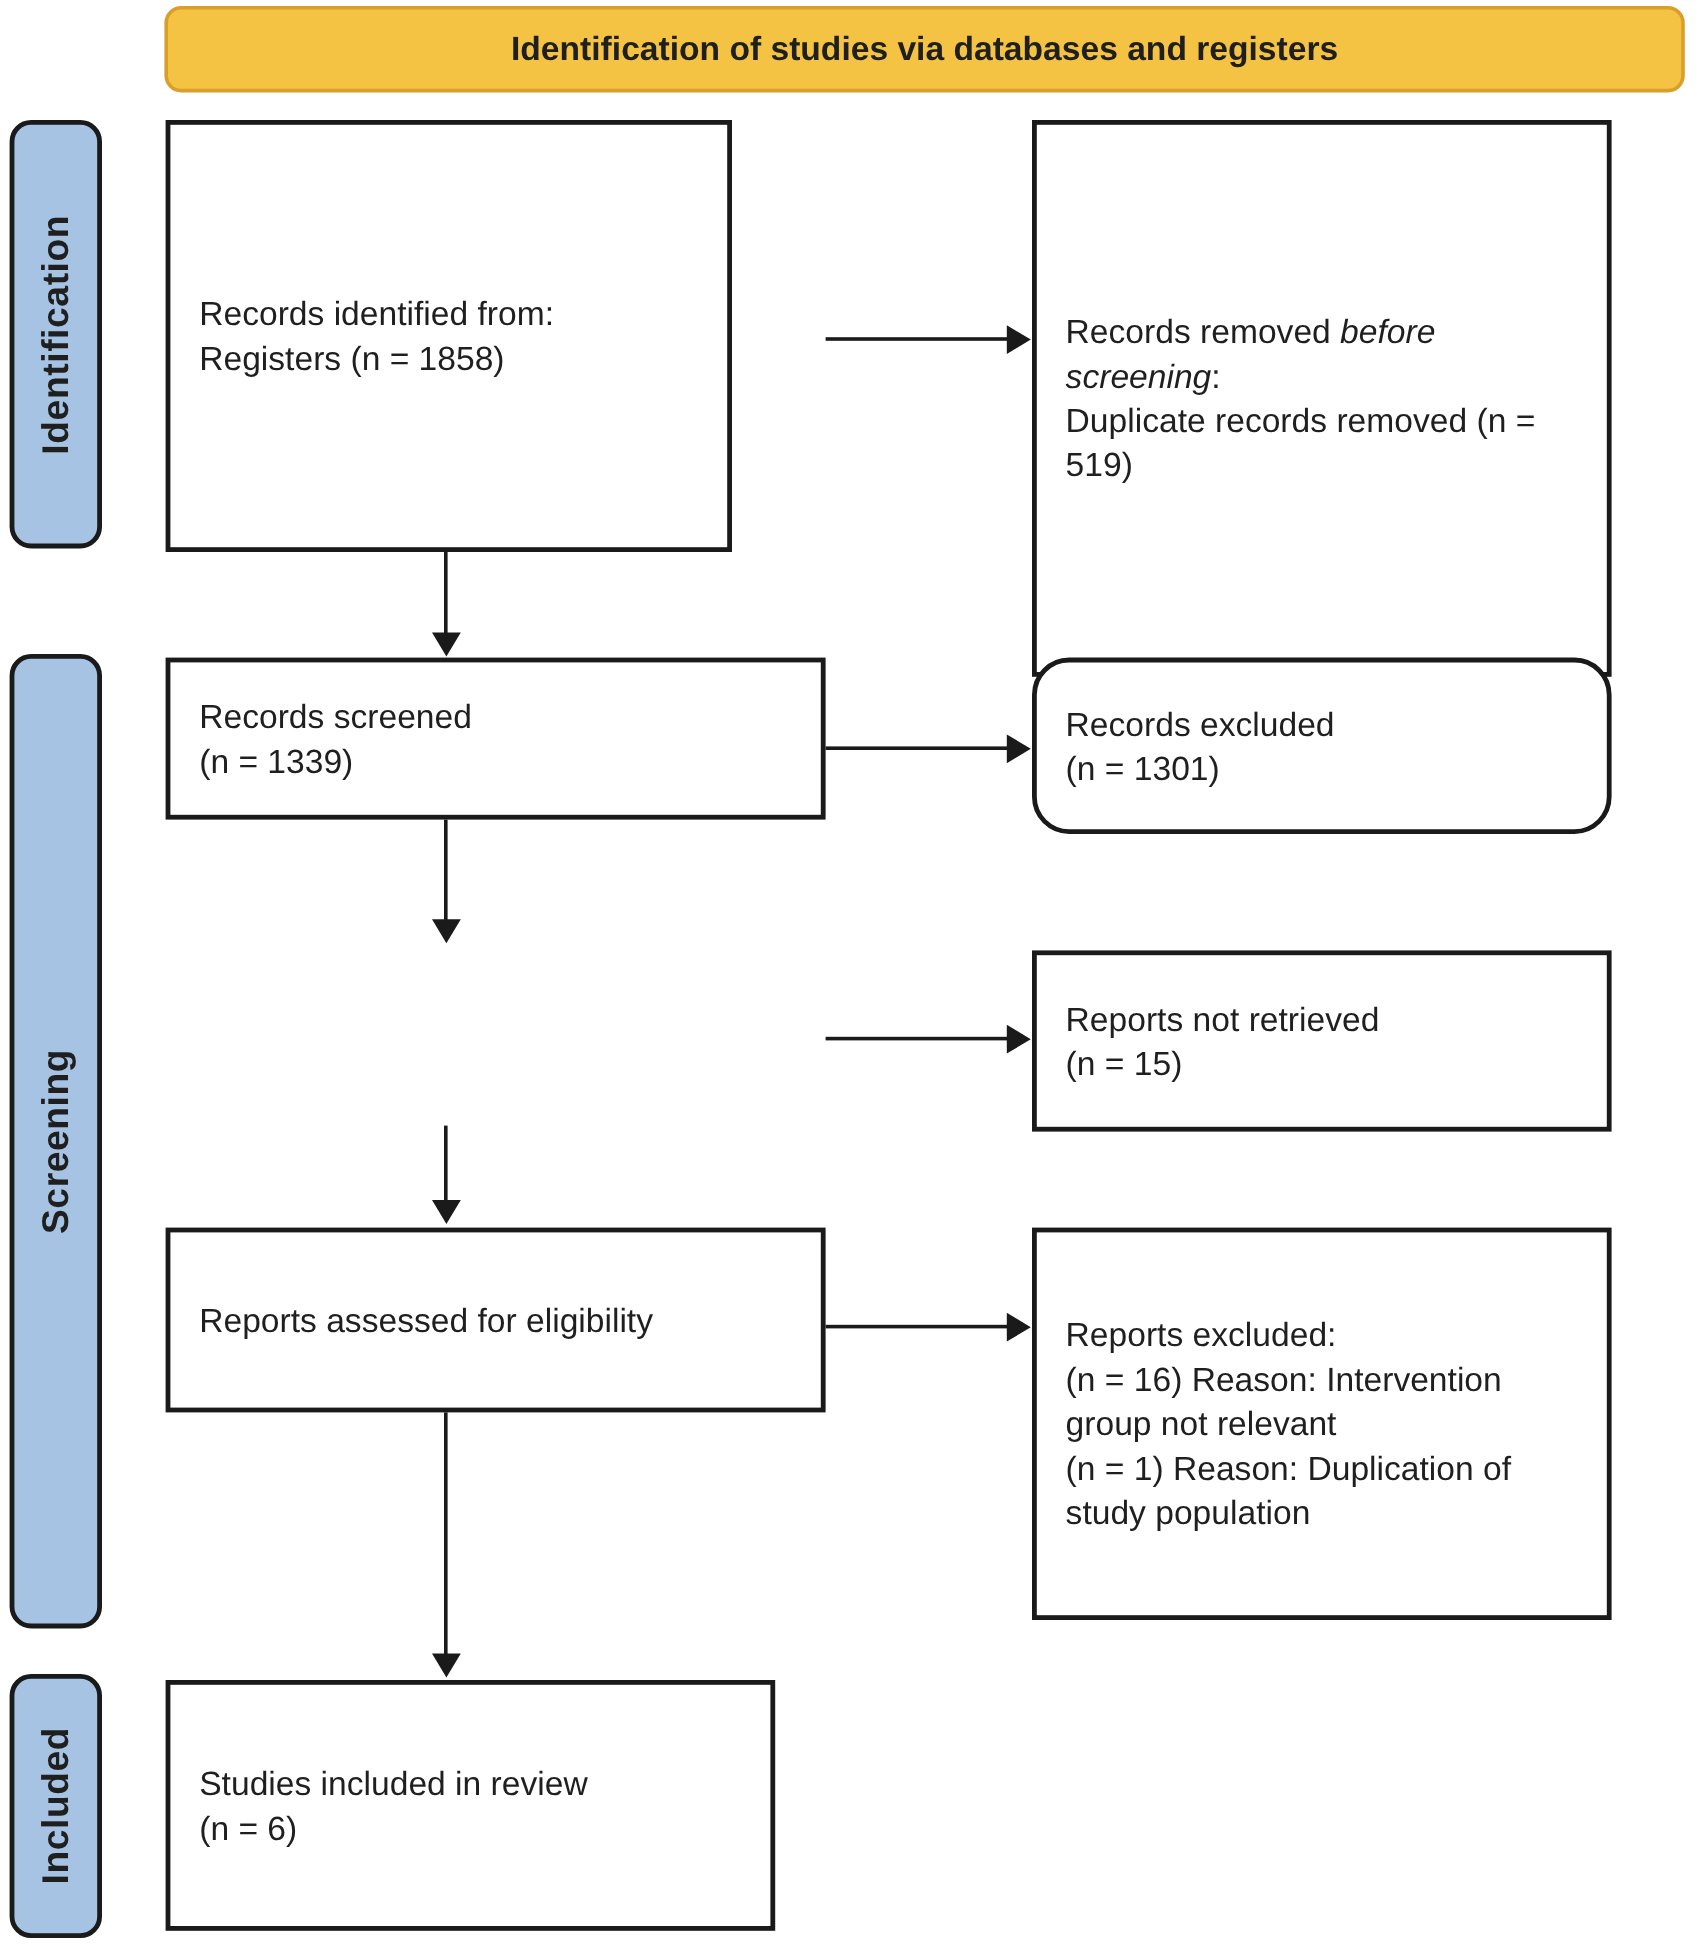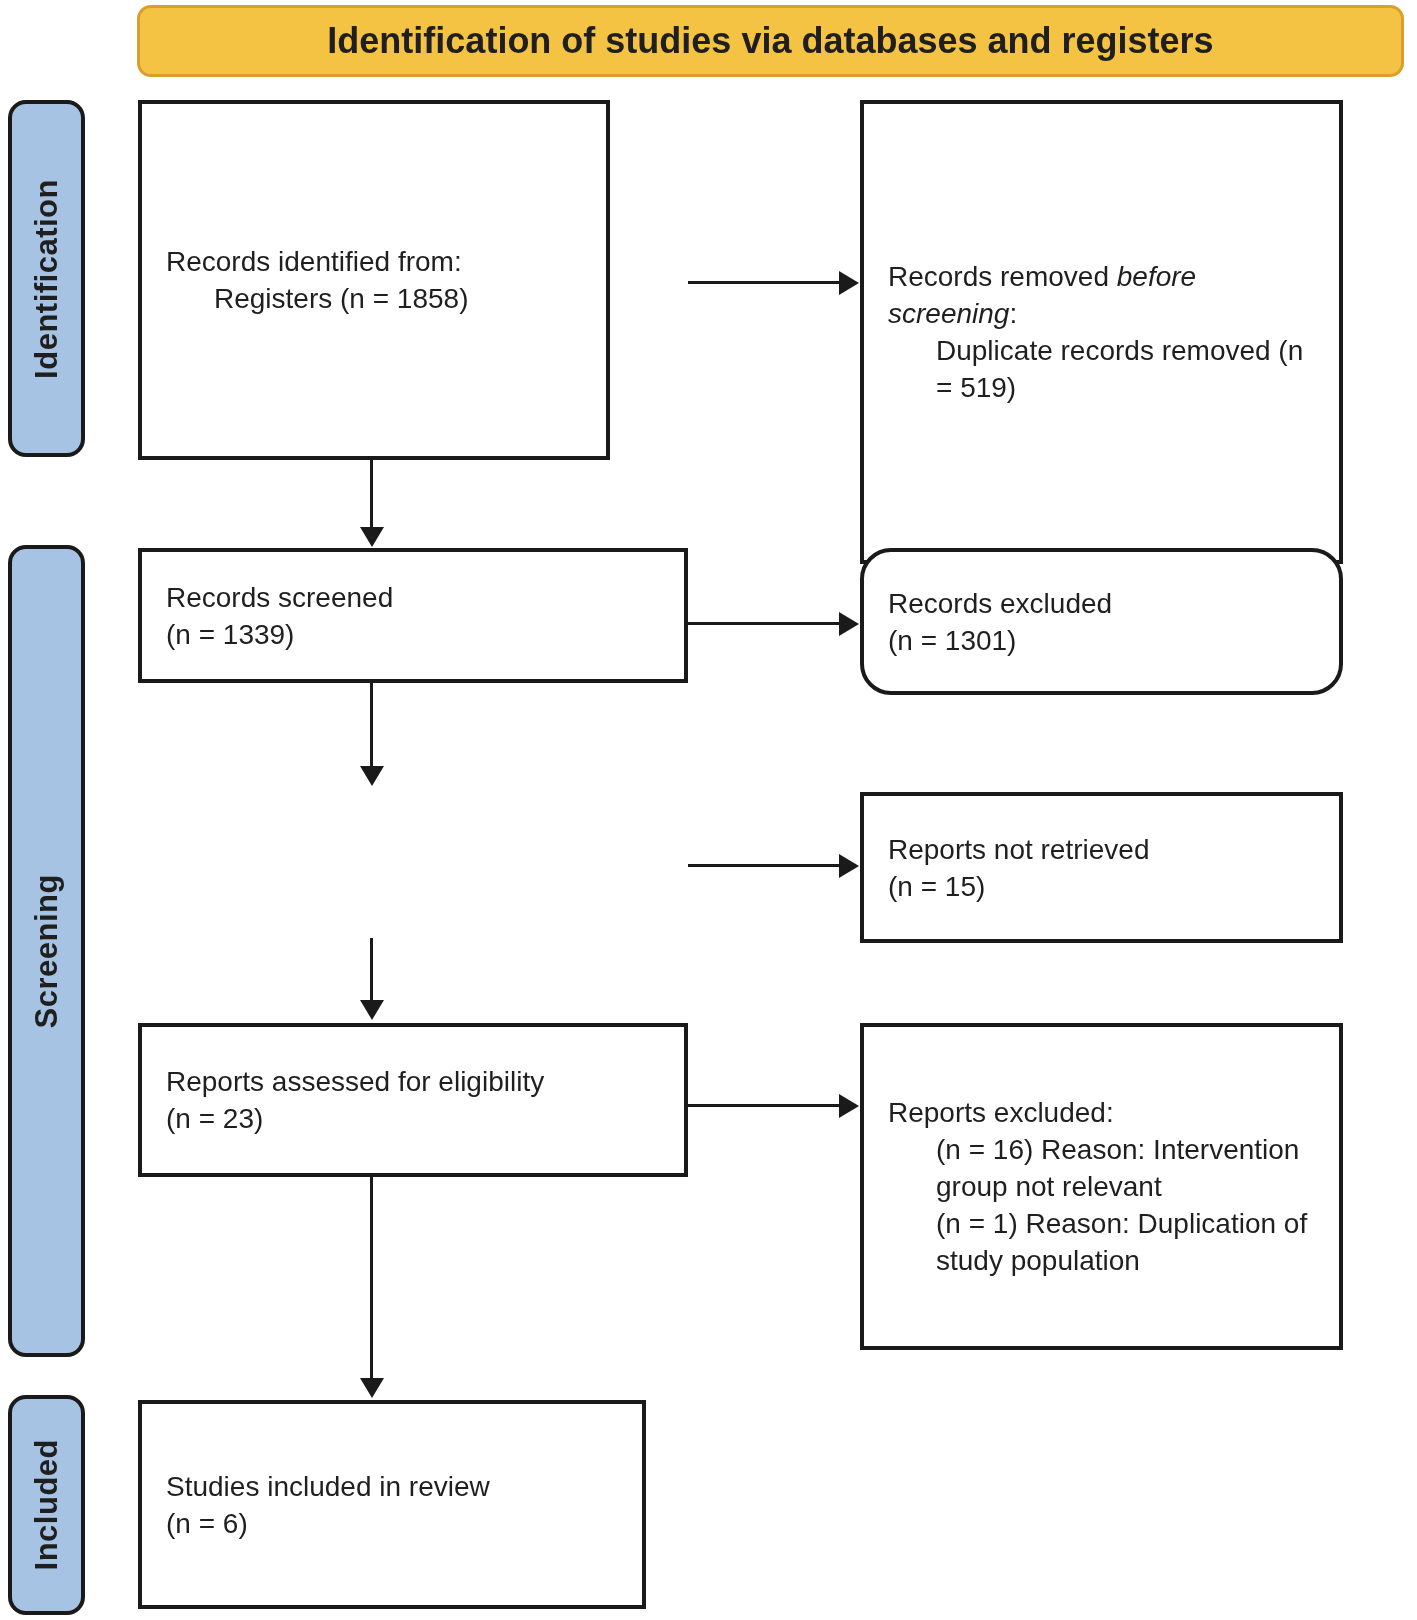--- a/index.html
+++ b/index.html
@@ -25,21 +25,21 @@
     width: 1267px;
     height: 72px;
     box-sizing: border-box;
     background: #F4C343;
     border: 3px solid #D99F2B;
     border-radius: 14px;
     display: flex;
     align-items: center;
     justify-content: center;
     font-weight: bold;
-    font-size: 36px;
+    font-size: 28px;
   }
 
   
   .stage {
     position: absolute;
     left: 8px;
     width: 77px;
     box-sizing: border-box;
     background: #A6C3E3;
     border: 4px solid #1a1a1a;
@@ -67,21 +67,21 @@
     background: #ffffff;
     border: 4px solid #1a1a1a;
     display: flex;
     flex-direction: column;
     justify-content: center;
     padding: 12px 18px 12px 24px;
     font-size: 28px;
     line-height: 37px;
   }
   .box p { margin: 0; }
-  .box p.indent { margin-left: 48px; }
+  .box p.indent { }
 
   #box-identified { left: 138px; top: 100px;  width: 472px; height: 360px; }
   #box-screened   { left: 138px; top: 548px;  width: 550px; height: 135px; }
   #box-sought     { left: 138px; top: 788px;  width: 550px; height: 150px; }
   #box-assessed   { left: 138px; top: 1023px; width: 550px; height: 154px; }
   #box-included   { left: 138px; top: 1400px; width: 508px; height: 209px; }
 
   #box-removed       { left: 860px; top: 100px;  width: 483px; height: 464px; }
   #box-excluded      { left: 860px; top: 548px;  width: 483px; height: 147px; border-radius: 31px; }
   #box-notretrieved  { left: 860px; top: 792px;  width: 483px; height: 151px; }
@@ -155,21 +155,20 @@
   </div>
 
   <div class="box" id="box-screened">
     <p>Records screened</p>
     <p>(n = 1339)</p>
   </div>
 
 
   <div class="box" id="box-assessed">
     <p>Reports assessed for eligibility</p>
-    <p>(n = 23)</p>
   </div>
 
   <div class="box" id="box-included">
     <p>Studies included in review</p>
     <p>(n = 6)</p>
   </div>
 
   <div class="box" id="box-removed">
     <p><span>Records removed </span><em>before screening</em><span>:</span></p>
     <p class="indent">Duplicate records removed (n = 519)</p>

